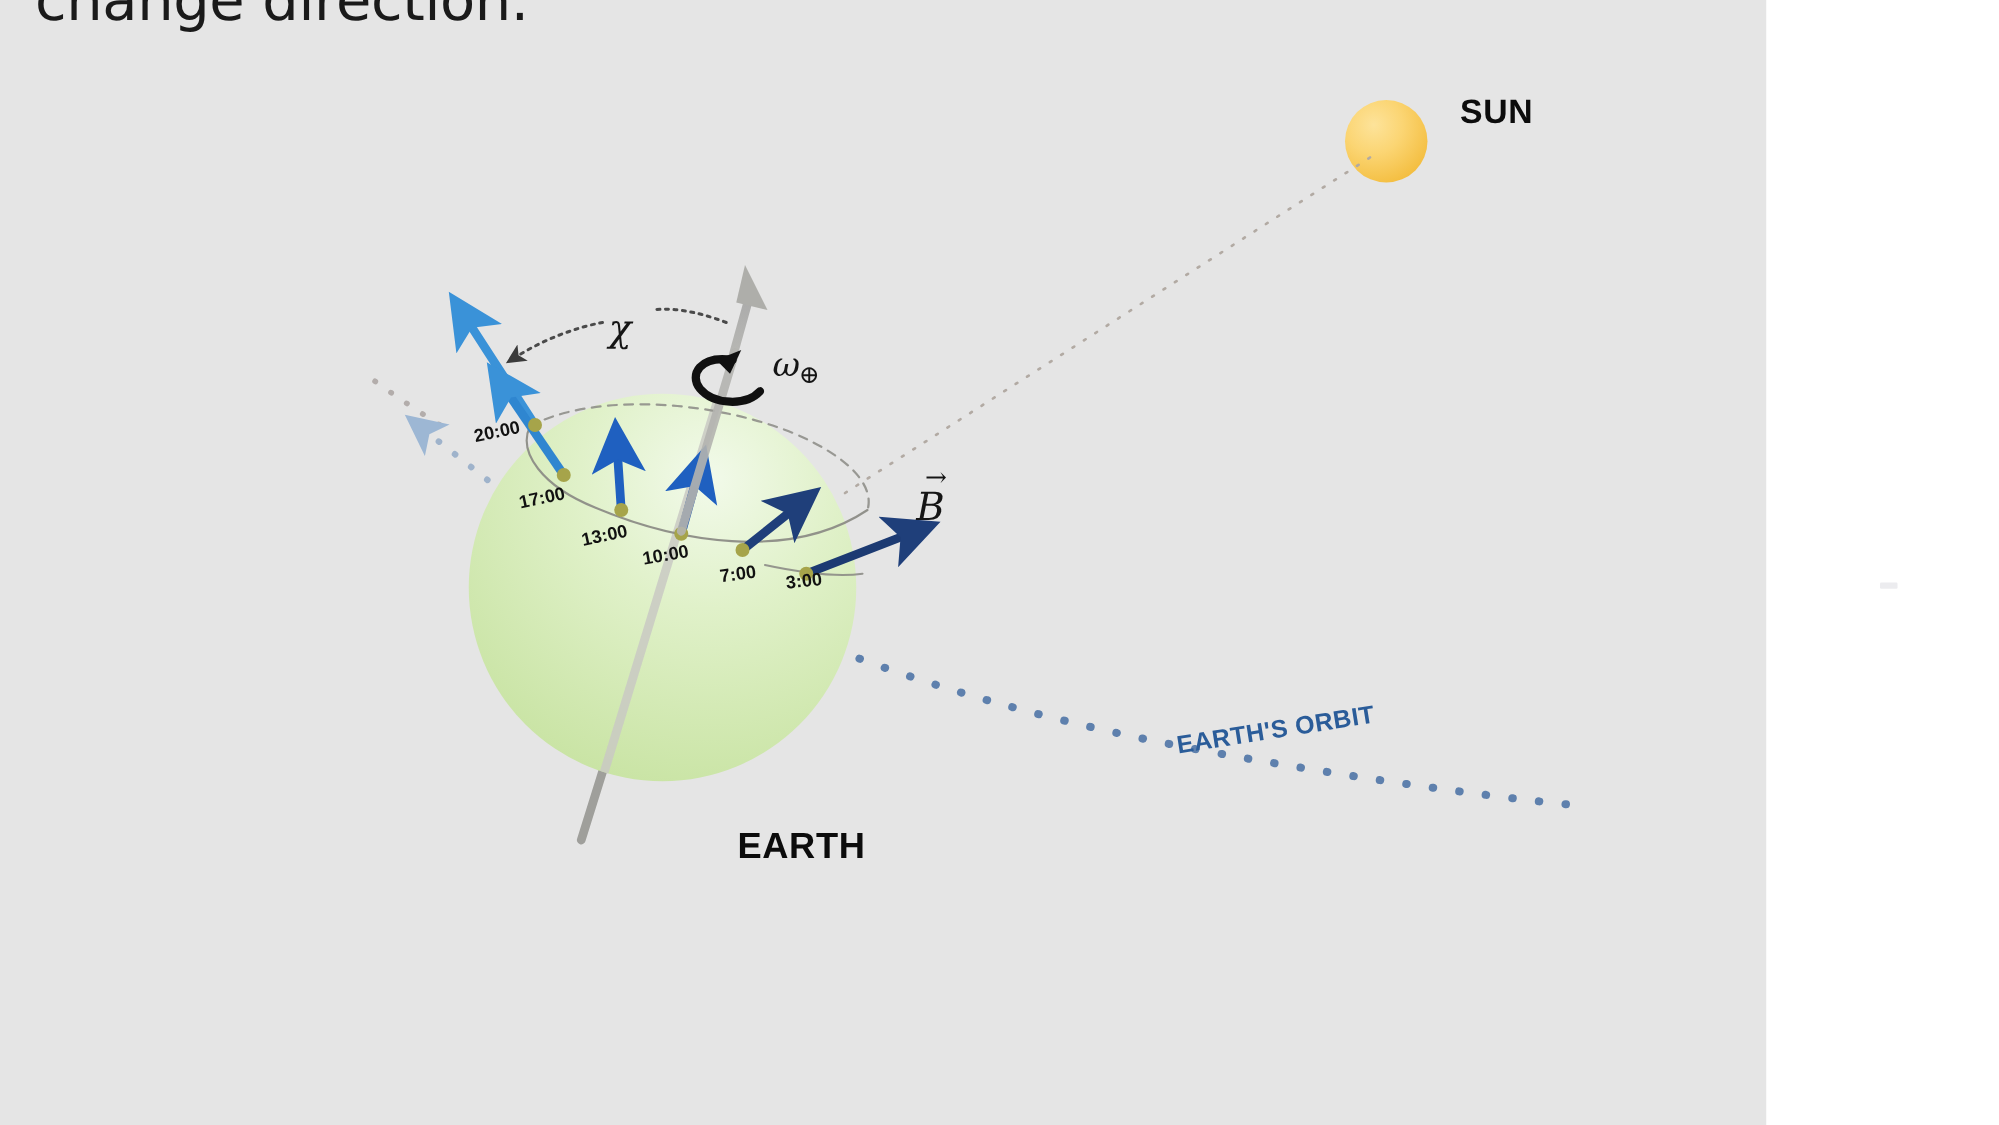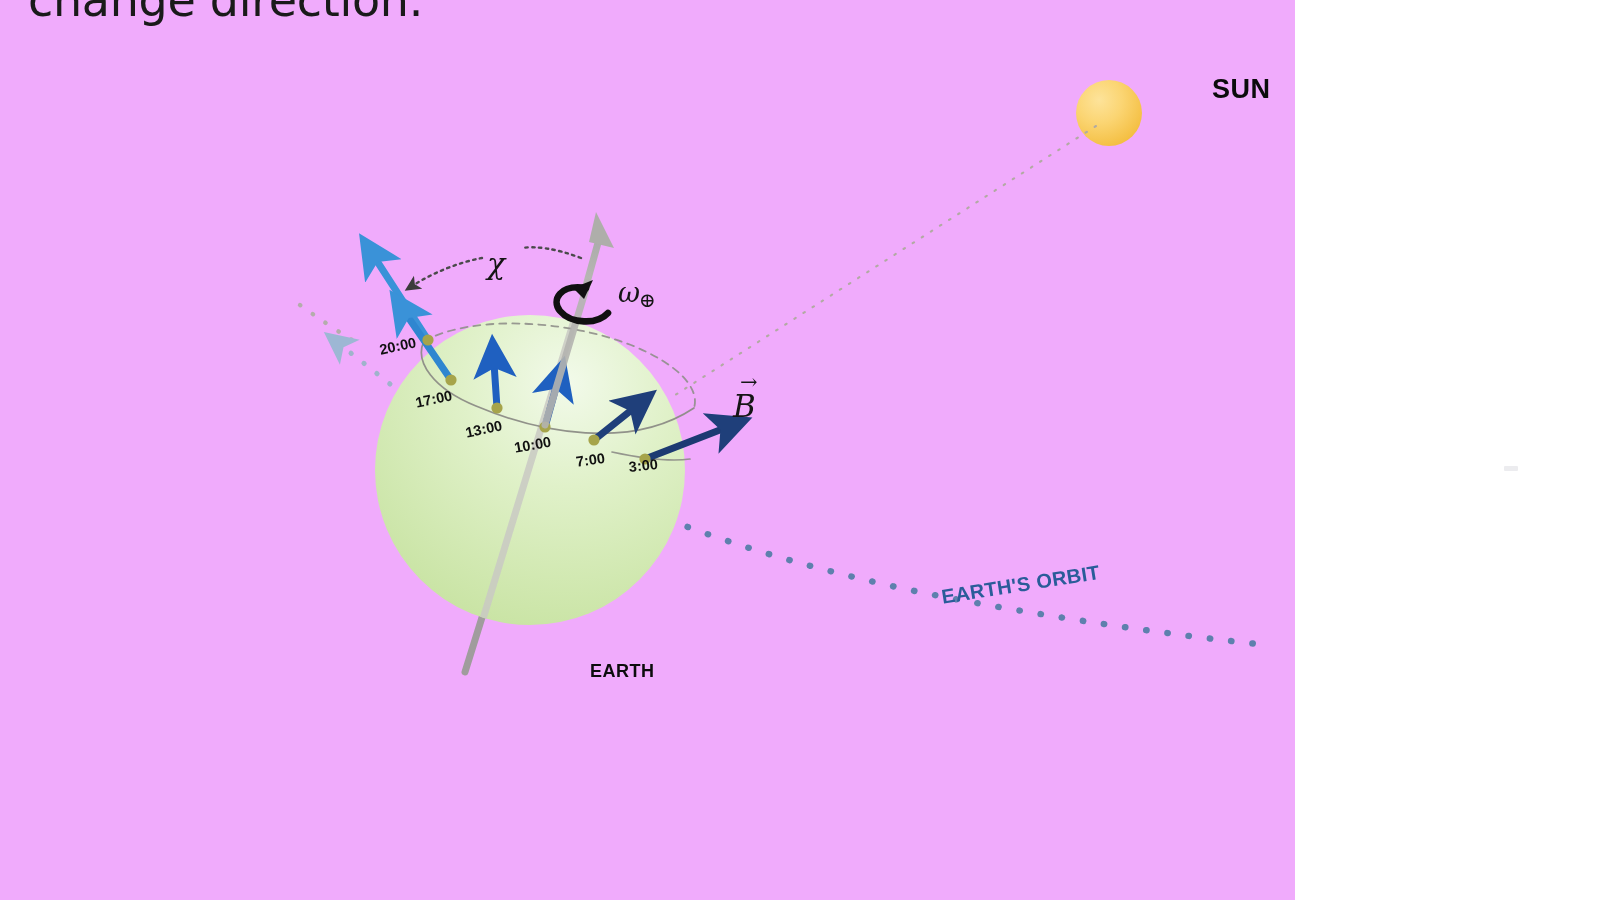--- a/index.html
+++ b/index.html
@@ -10,23 +10,23 @@
   body {
     width: 1599px;
     height: 900px;
     overflow: hidden;
     font-family: "Liberation Sans", sans-serif;
     position: relative;
   }
   #slide {
     position: absolute;
     left: 0; top: 0;
-    width: 1295px;
+    width: 1413px;
     height: 900px;
-    background: #f0abfc;
+    background: #e5e5e5;
   }
   .slide-text {
     position: absolute;
     color: #1a1a1a;
     font-family: "DejaVu Sans", sans-serif;
     font-weight: 400;
     white-space: nowrap;
   }
   #text-top {
     left: 28px;
@@ -43,31 +43,31 @@
   #diagram {
     position: absolute;
     left: 0; top: 0;
   }
   .lbl {
     position: absolute;
     white-space: nowrap;
     font-family: "Liberation Sans", sans-serif;
   }
   #lbl-sun {
-    left: 1212px;
+    left: 1168px;
     top: 74px;
     font-size: 27px;
     font-weight: bold;
     color: #0c0c0c;
     letter-spacing: 0.5px;
   }
   #lbl-earth {
     left: 590px;
     top: 661px;
-    font-size: 18px;
+    font-size: 29px;
     font-weight: bold;
     color: #0c0c0c;
     letter-spacing: 0.5px;
   }
   #lbl-orbit {
     left: 940px;
     top: 586px;
     font-size: 20px;
     font-weight: bold;
     color: #2a5c99;

